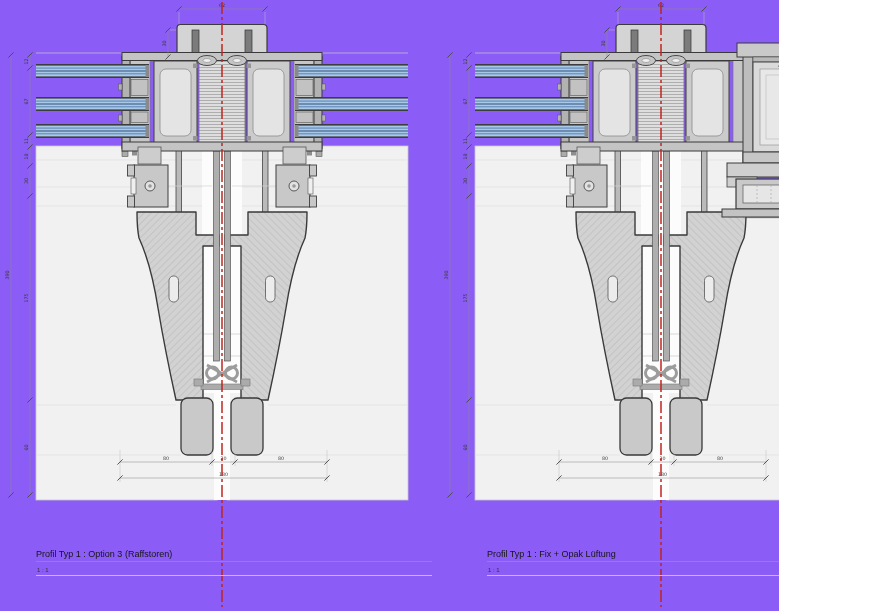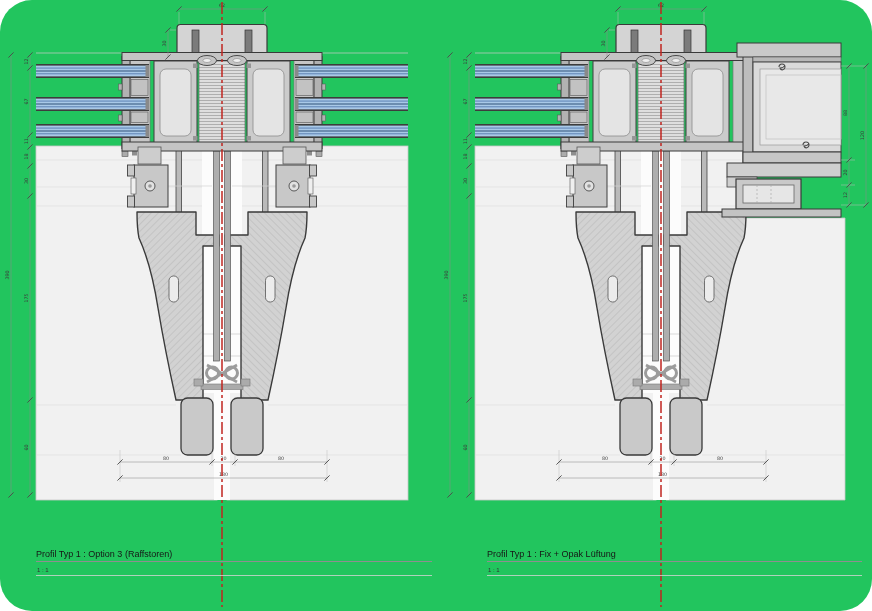--- a/index.html
+++ b/index.html
@@ -1,16 +1,16 @@
 <!DOCTYPE html>
 <html style="--centerline: #c0251f; --glazing: #a9c9e8; --glazing-dark: #44658c; --profile: #cdcdcd; --profile-dark: #6e6e6e; --outline: #3a3a3a; --background-panel: #f1f1f1;"><head>
 <meta charset="utf-8">
 <style>
   html,body{margin:0;padding:0;background:#fff;}
-  .page{width:872px;height:611px;position:relative;background:#22c55e;overflow:hidden;border-radius:32px;}
+  .page{width:779px;height:611px;position:relative;background:#8b5cf6;overflow:hidden;}
   svg{display:block;font-family:"Liberation Sans","DejaVu Sans",sans-serif;}
   .o1{stroke:#3a3a3a;stroke-width:1;}
   .bg{fill:var(--background-panel,#f1f1f1);stroke:#c9c9c9;stroke-width:.8;}
   .white{fill:#fcfcfc;}
   .faint{stroke:#dedede;stroke-width:.7;}
   .wallline{stroke:#cccccc;stroke-width:.7;}
   .leg{fill:url(#hatchDiag);stroke:#3a3a3a;stroke-width:1.4;stroke-linejoin:round;}
   .glz{fill:var(--glazing,#a9c9e8);}
   .centerline{stroke:var(--centerline,#c0251f);stroke-width:1.5;stroke-dasharray:12 3 3 3;fill:none;}
   .dimline{stroke:#8c8c8c;stroke-width:.55;fill:none;}

